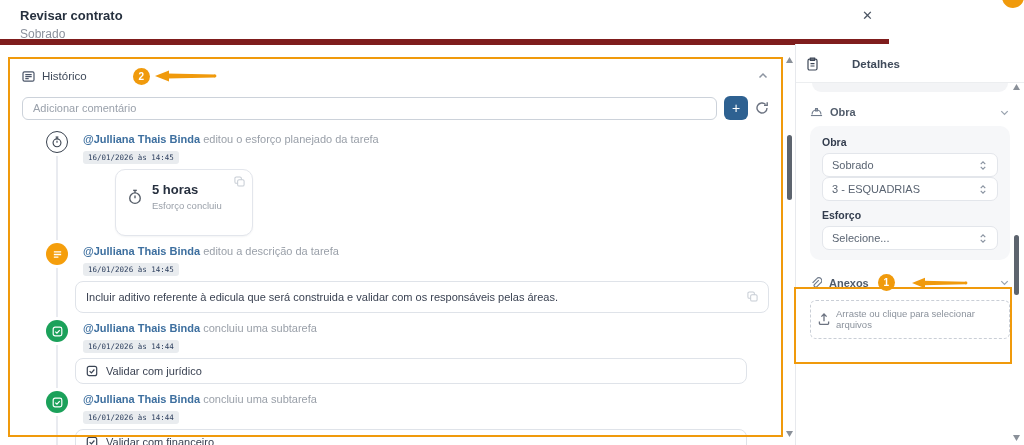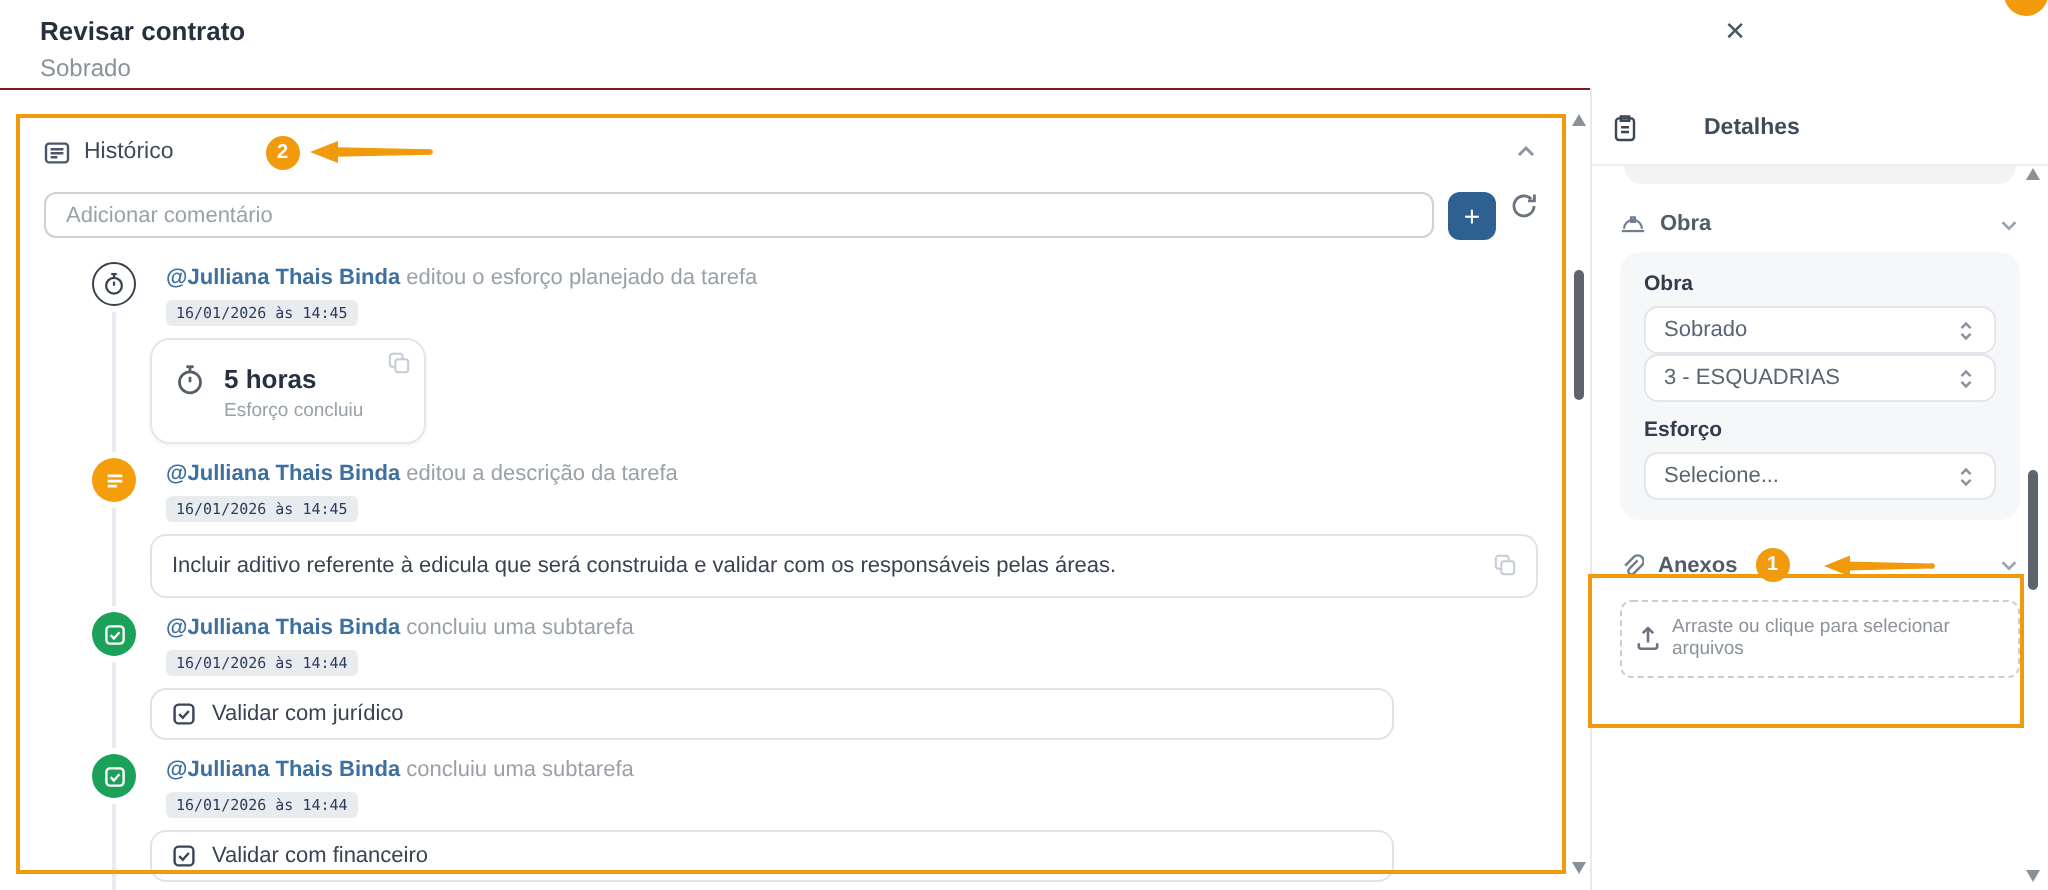--- a/index.html
+++ b/index.html
@@ -5,65 +5,65 @@
   * { box-sizing: border-box; }
   html,body { margin:0; padding:0; }
   body {
     width:1024px; height:445px; position:relative; overflow:hidden;
     background:#fff; font-family:"Liberation Sans", sans-serif;
     -webkit-font-smoothing:antialiased;
   }
   svg { display:block; }
 
   
-  .page-header { position:absolute; left:0; top:0; width:889px; height:45px; border-bottom:1px solid #7f1d1d; background:#fff; }
+  .page-header { position:absolute; left:0; top:0; width:889px; height:45px; border-bottom:6px solid #7f1d1d; background:#fff; }
   .page-title { position:absolute; left:20px; top:8px; font-size:13px; font-weight:bold; color:#26303e; }
   .page-subtitle { position:absolute; left:20px; top:27px; font-size:12px; color:#8b919c; }
   .close-btn { position:absolute; right:10px; top:7px; font-size:13px; color:#4b5563; cursor:pointer; background:none; border:none; font-family:inherit; }
   .corner-badge { position:absolute; left:1002px; top:-14px; width:22px; height:22px; border-radius:50%; background:#f09a0c; z-index:130; }
 
   
   .main-panel { position:absolute; left:8px; top:57px; width:775px; padding:8px 14px 0; }
   .hist-header { display:flex; align-items:center; height:22px; }
   .hist-icon { color:#4a5568; margin-right:7px; }
   .hist-title { font-size:11.5px; font-weight:normal; color:#3f4a5a; }
   .step-badge { width:17px; height:17px; border-radius:50%; background:#f09a0c; color:#fff; font-size:10px; font-weight:bold; display:flex; align-items:center; justify-content:center; flex:none; }
   .hist-header .step-badge { margin-left:46px; }
   .annot-arrow { margin-left:5px; flex:none; }
   .collapse-chevron { margin-left:auto; color:#8d95a1; cursor:pointer; }
 
-  .comment-row { display:flex; align-items:flex-start; gap:7px; margin-top:9px; }
+  .comment-row { display:flex; align-items:center; gap:7px; margin-top:9px; }
   .comment-input { flex:1; height:23px; border:1px solid #ccd2da; border-radius:6px; padding:0 10px; font-size:11px; color:#3a4252; outline:none; font-family:inherit; background:#fff; }
   .comment-input::placeholder { color:#9aa1ab; }
   .add-btn { width:24px; height:24px; background:#2e6191; border:none; border-radius:6px; color:#fff; font-size:14px; line-height:1; display:flex; align-items:center; justify-content:center; cursor:pointer; flex:none; }
   .refresh-btn { background:none; border:none; padding:0; color:#6b7280; cursor:pointer; flex:none; display:flex; }
 
   .timeline { position:relative; margin-top:12px; padding-bottom:60px; }
   .timeline::before { content:""; position:absolute; left:34px; top:8px; bottom:0; width:1.5px; background:#e9ebf0; }
   .titem { position:relative; padding-left:53px; margin-bottom:8px; }
   .titem-icon { position:absolute; left:24px; top:-1px; width:22px; height:22px; border-radius:50%; display:flex; align-items:center; justify-content:center; box-shadow:0 0 0 3px #fff; }
   .icon-effort { background:#fff; border:1.5px solid #39424f; color:#39424f; }
   .icon-desc { background:#f59e0b; color:#fff; }
   .icon-done { background:#1ba15a; color:#fff; }
   .titem-head { font-size:11px; color:#9aa0a9; margin-left:8px; line-height:14px; }
   .author { color:#3d6f9f; font-weight:bold; cursor:pointer; }
   .tstamp { display:inline-block; margin:3px 0 0 8px; background:#e9ecef; color:#2c3e5d; font-family:"DejaVu Sans Mono", monospace; font-size:7.5px; padding:2px 5px; border-radius:3px; }
   .titem-body { margin-top:5px; }
 
-  .effort-card { position:relative; display:inline-flex; align-items:flex-start; gap:9px; border:1px solid #e3e6ec; border-radius:10px; padding:12px 30px 10px 11px; background:#fff; box-shadow:0 1px 2px rgba(20,30,50,.05); }
+  .effort-card { position:relative; display:inline-flex; align-items:center; gap:9px; border:1px solid #e3e6ec; border-radius:10px; padding:12px 30px 24px 11px; background:#fff; box-shadow:0 1px 2px rgba(20,30,50,.05);margin-left:40px; }
   .stopwatch { color:#555d68; }
   .effort-value { font-size:13px; font-weight:bold; color:#27303f; }
   .effort-label { font-size:9.5px; color:#9aa0a9; margin-top:3px; }
   .copy-btn { background:none; border:none; padding:0; color:#c6ccd4; cursor:pointer; }
   .copy-abs { position:absolute; top:6px; right:7px; }
 
   .desc-box { display:flex; align-items:flex-start; gap:8px; border:1px solid #dfe3e9; border-radius:8px; padding:9px 10px; font-size:11px; color:#3a4252; background:#fff; width:694px; }
   .desc-box .copy-btn { margin-left:auto; }
 
-  .subtask-box { display:flex; align-items:center; gap:8px; border:1px solid #dfe3e9; border-radius:8px; padding:6px 10px; font-size:11px; color:#3a4252; background:#fff; width:622px; }
+  .subtask-box { display:flex; align-items:center; gap:8px; border:1px solid #dfe3e9; border-radius:8px; padding:6px 10px; font-size:11px; color:#3a4252; background:#fff; width:672px; }
   .subtask-check { color:#3a4454; flex:none; }
 
   
   .scrollbar { position:absolute; width:11px; display:flex; flex-direction:column; align-items:center; justify-content:space-between; z-index:20; }
   .sb-main { left:784px; top:57px; height:380px; }
   .sb-side { left:1011px; top:84px; height:357px; }
   .sb-arrow { color:#8a9099; cursor:pointer; }
   .sb-thumb { position:absolute; width:5px; border-radius:3px; background:#5d646e; cursor:pointer; }
   .sb-main .sb-thumb { top:78px; height:65px; }
   .sb-side .sb-thumb { top:151px; height:60px; }

